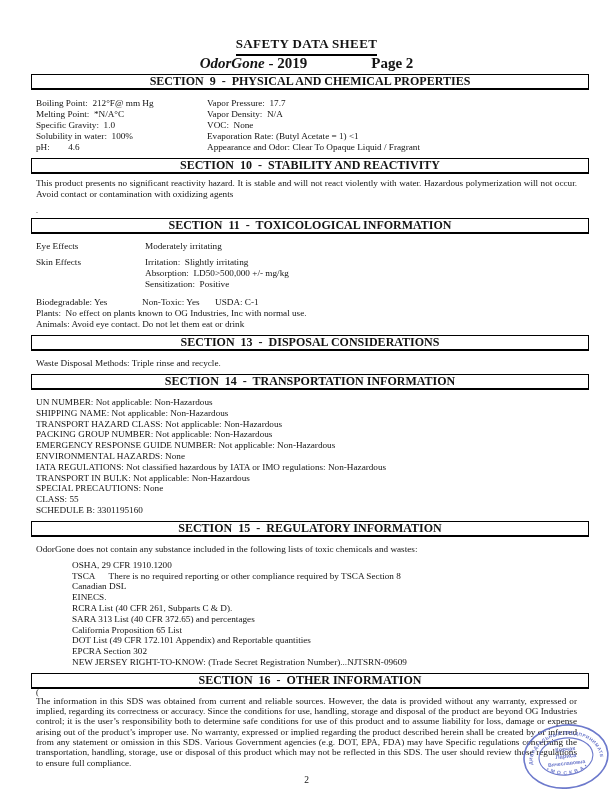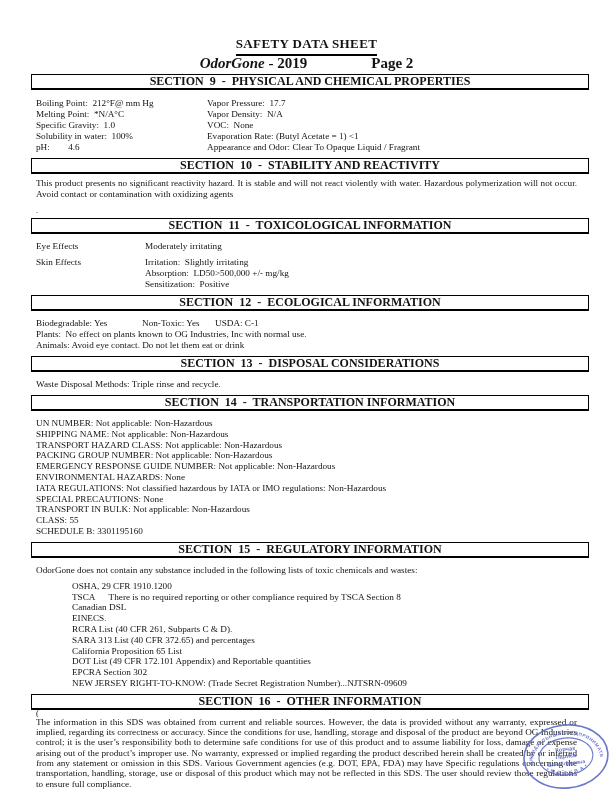--- a/index.html
+++ b/index.html
@@ -88,21 +88,20 @@
   </div>
   <div class="tox-row second">
     <div class="tox-label line">Skin Effects</div>
     <div>
       <div class="line">Irritation:  Slightly irritating</div>
       <div class="line">Absorption:  LD50&gt;500,000 +/- mg/kg</div>
       <div class="line">Sensitization:  Positive</div>
     </div>
   </div>
 
-  <div class="sec-box"><span>SECTION  12  -  ECOLOGICAL INFORMATION</span></div>
   <div class="eco-row">
     <span class="eco-c1">Biodegradable: Yes</span>
     <span class="eco-c2">Non-Toxic: Yes</span>
     <span>USDA: C-1</span>
   </div>
   <div>
       <div class="line">Plants:  No effect on plants known to OG Industries, Inc with normal use.</div>
       <div class="line">Animals: Avoid eye contact. Do not let them eat or drink</div>
     </div>
 
@@ -111,22 +110,22 @@
 
   <div class="sec-box"><span>SECTION  14  -  TRANSPORTATION INFORMATION</span></div>
   <div class="s14-lines">
       <div class="line">UN NUMBER: Not applicable: Non-Hazardous</div>
       <div class="line">SHIPPING NAME: Not applicable: Non-Hazardous</div>
       <div class="line">TRANSPORT HAZARD CLASS: Not applicable: Non-Hazardous</div>
       <div class="line">PACKING GROUP NUMBER: Not applicable: Non-Hazardous</div>
       <div class="line">EMERGENCY RESPONSE GUIDE NUMBER: Not applicable: Non-Hazardous</div>
       <div class="line">ENVIRONMENTAL HAZARDS: None</div>
       <div class="line">IATA REGULATIONS: Not classified hazardous by IATA or IMO regulations: Non-Hazardous</div>
+      <div class="line">TRANSPORT IN BULK: Not applicable: Non-Hazardous</div>
       <div class="line">SPECIAL PRECAUTIONS: None</div>
-      <div class="line">TRANSPORT IN BULK: Not applicable: Non-Hazardous</div>
       <div class="line">CLASS: 55</div>
       <div class="line">SCHEDULE B: 3301195160</div>
     </div>
 
   <div class="sec-box"><span>SECTION  15  -  REGULATORY INFORMATION</span></div>
   <div class="line s15-intro">OdorGone does not contain any substance included in the following lists of toxic chemicals and wastes:</div>
   <div class="s15-list tight">
       <div class="line">OSHA, 29 CFR 1910.1200</div>
       <div class="line">TSCA      There is no required reporting or other compliance required by TSCA Section 8</div>
       <div class="line">Canadian DSL</div>

